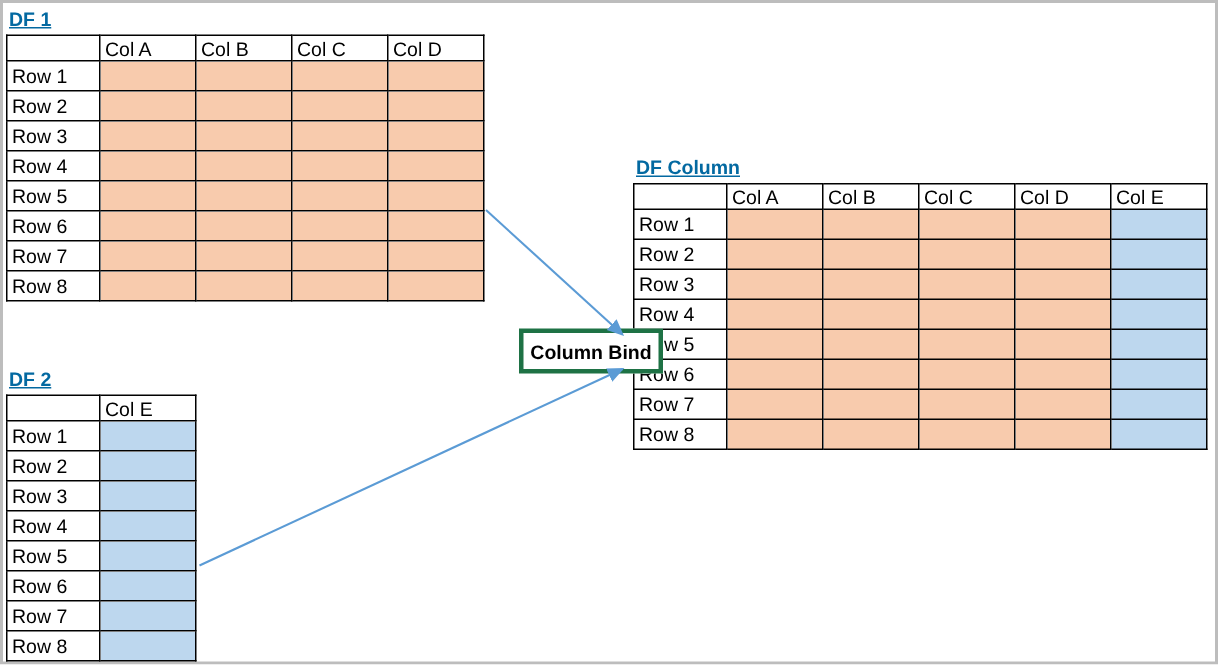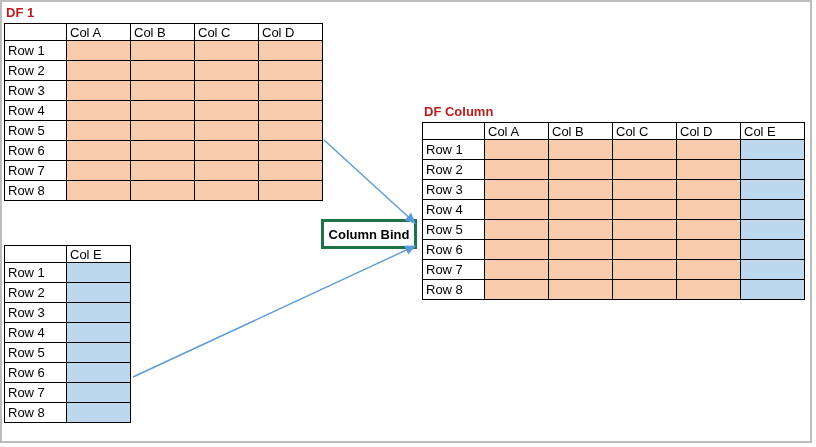--- a/index.html
+++ b/index.html
@@ -13,26 +13,27 @@
     background: #ffffff;
     box-sizing: border-box;
     overflow: visible;
   }
 
   .df-block { position: absolute; }
 
   .df-title {
     font-size: 13px;
     font-weight: bold;
-    color: #b91c1c;
+    color: #0369a1;
     height: 16px;
     line-height: 16px;
     padding-left: 2px;
     margin-bottom: 2px;
     white-space: nowrap;
+    text-decoration: underline;
   }
 
   table.df {
     border-collapse: collapse;
     table-layout: fixed;
   }
   table.df th, table.df td {
     border: 1px solid #000000;
     padding: 0 0 0 3px;
     font-size: 13px;
@@ -150,20 +151,21 @@
               <td class="data-col" style="background: rgb(248, 203, 173);"></td>
               <td class="data-col" style="background: rgb(248, 203, 173);"></td>
               <td class="data-col" style="background: rgb(248, 203, 173);"></td>
             </tr>
           </tbody>
         </table>
       </div>
   </div>
 
   <div class="df-block" style="left:2px; top:243px;">
+    <div class="df-title">DF 2</div>
     <div>
         <table class="df">
           <thead>
             <tr>
               <th class="corner-cell"></th>
               <th class="data-col">Col E</th>
             </tr>
           </thead>
           <tbody>
             <tr>
@@ -280,21 +282,21 @@
               <td class="data-col" style="background: rgb(248, 203, 173);"></td>
               <td class="data-col" style="background: rgb(248, 203, 173);"></td>
               <td class="data-col" style="background: rgb(248, 203, 173);"></td>
               <td class="data-col" style="background: rgb(189, 215, 238);"></td>
             </tr>
           </tbody>
         </table>
       </div>
   </div>
 
-  <div class="bind-box" style="border-color: rgb(30, 114, 69);">
+  <div class="bind-box" style="border-color: rgb(30, 114, 69); margin-left: 25px;">
     <span>Column Bind</span>
   </div>
 
   <svg class="arrows" viewBox="0 0 812 443">
     <defs>
       <marker id="arrowhead" markerWidth="9" markerHeight="8" refX="7" refY="3.5" orient="auto" markerUnits="strokeWidth">
         <path d="M0,0 L8,3.5 L0,7 Z" fill="#5B9BD5"></path>
       </marker>
     </defs>
     <line x1="322" y1="138" x2="413" y2="221" stroke-width="1.4" marker-end="url(#arrowhead)" stroke="#5B9BD5"></line>

